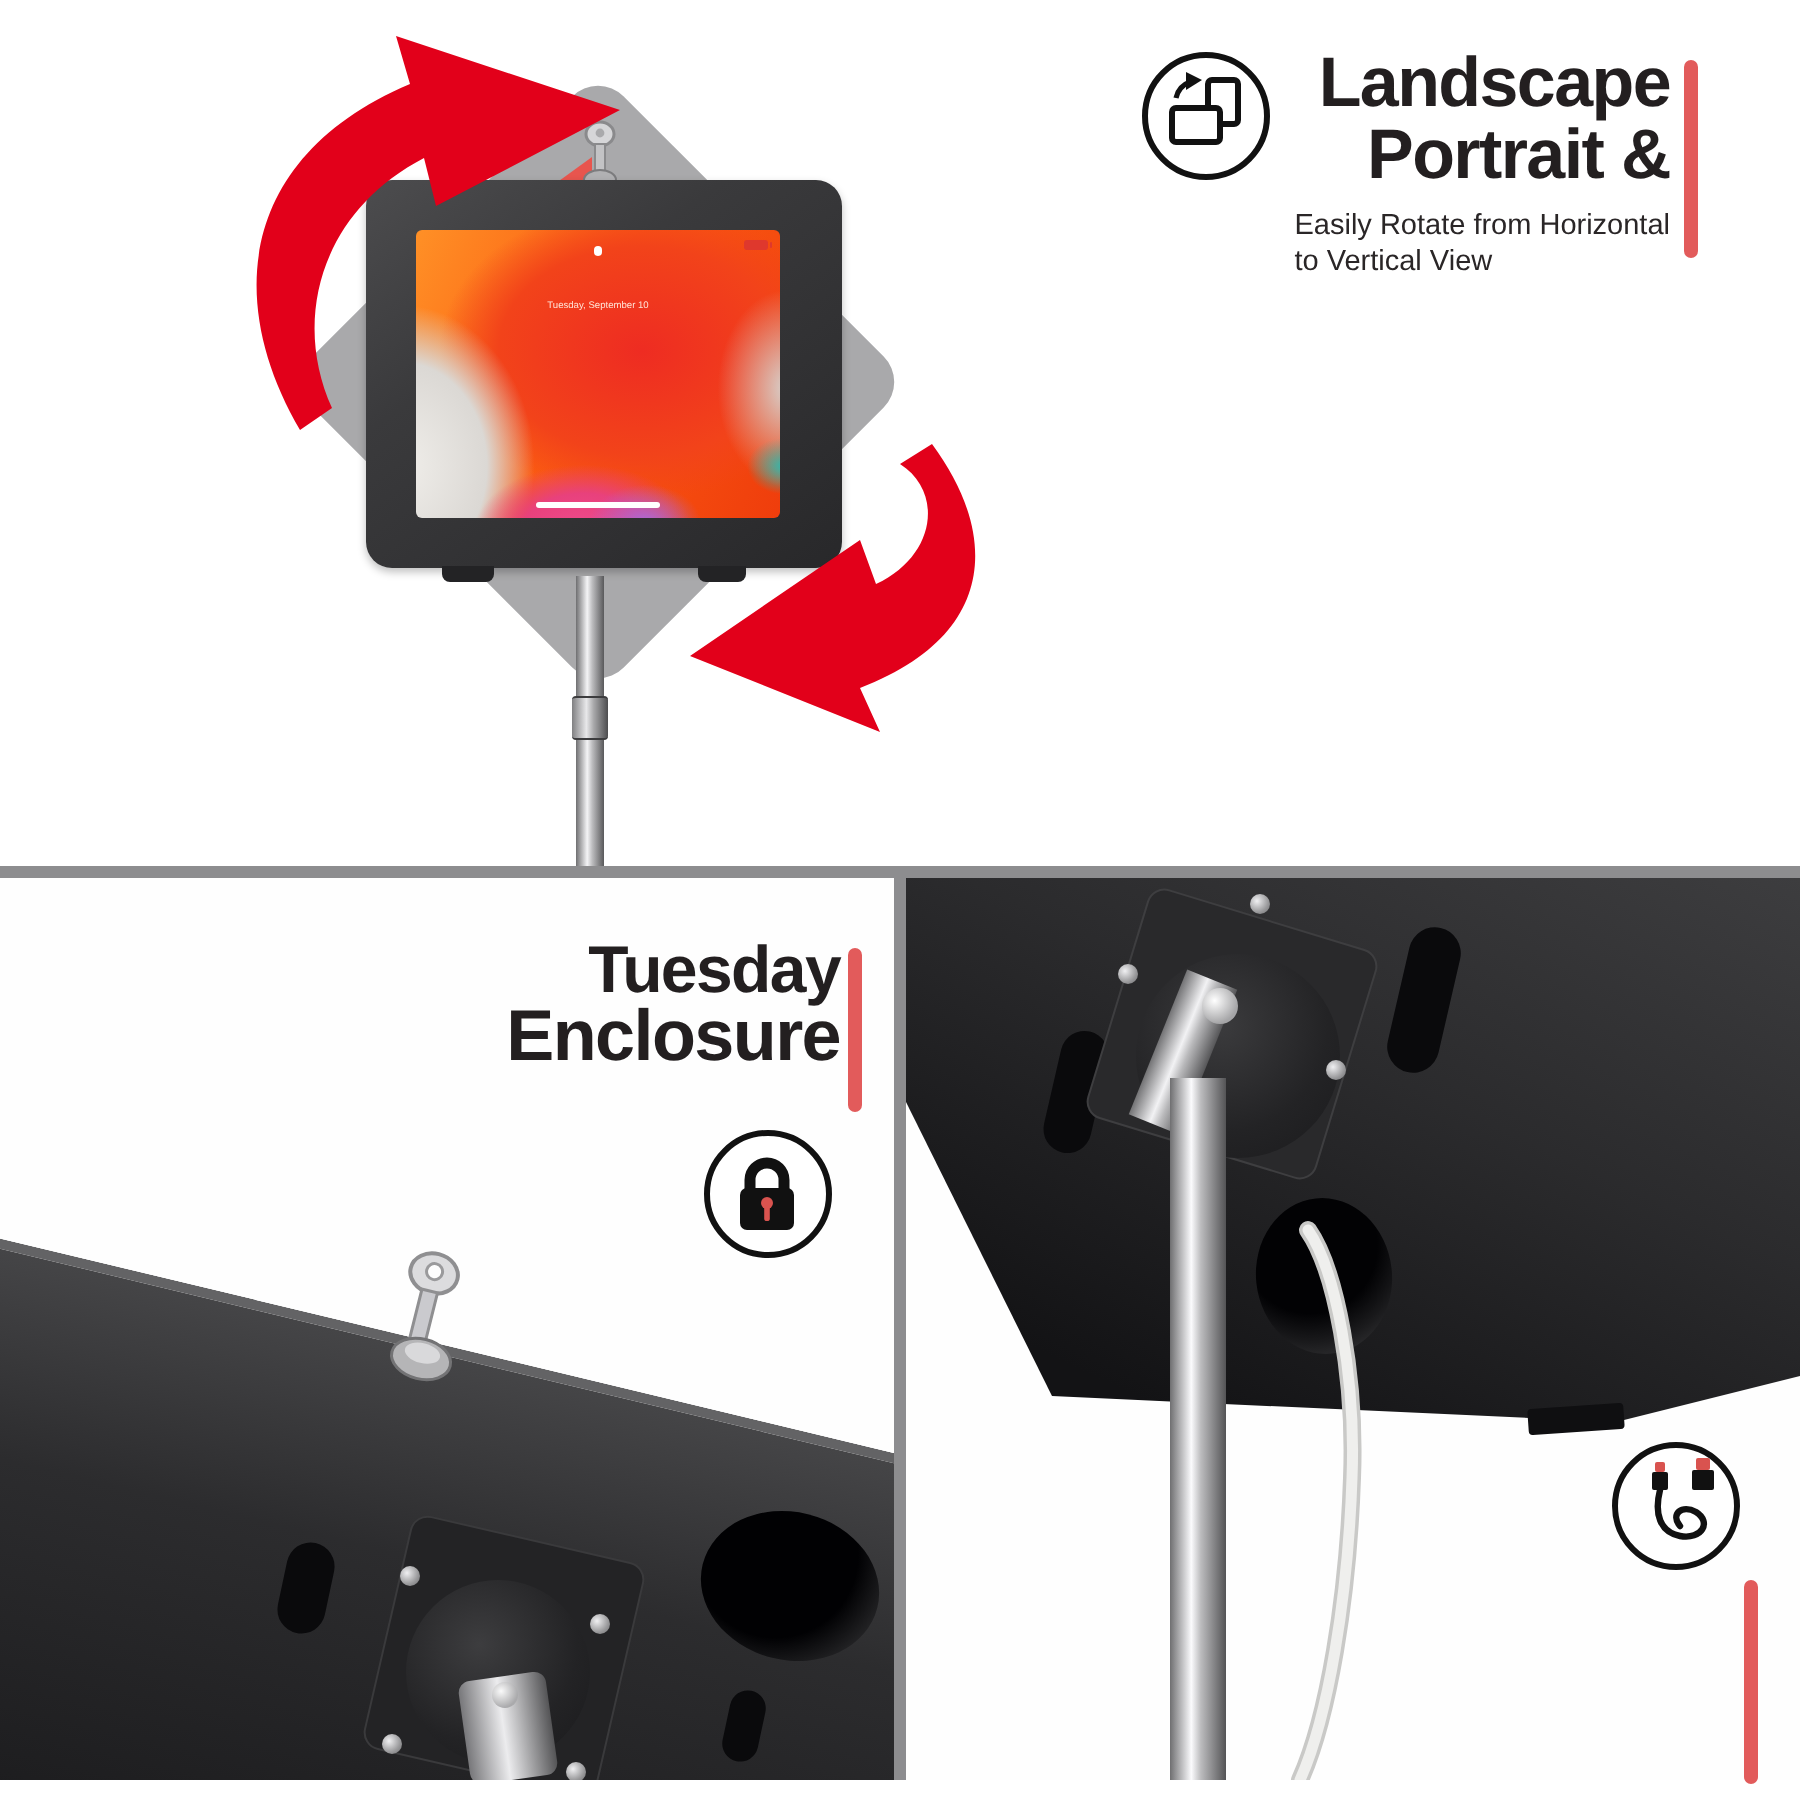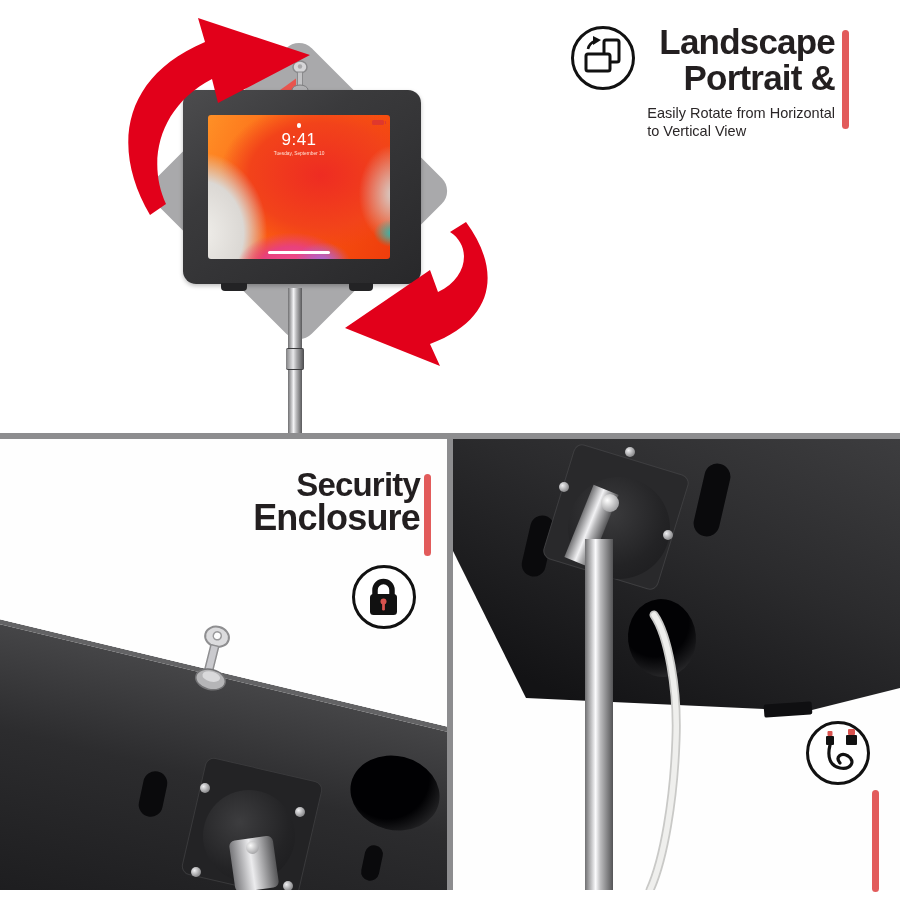--- a/index.html
+++ b/index.html
@@ -98,21 +98,20 @@
       <ellipse cx="12" cy="7" rx="7" ry="6" fill="#d6d6d8" stroke="#8a8a8c" stroke-width="1.5"></ellipse>
       <circle cx="12" cy="6.5" r="2.2" fill="#a9a9ab"></circle>
       <rect x="9.5" y="12" width="5" height="16" fill="#c3c3c5" stroke="#8a8a8c" stroke-width="1"></rect>
       <ellipse cx="12" cy="30" rx="8" ry="5" fill="#b1b1b3" stroke="#7c7c7e" stroke-width="1"></ellipse>
     </svg>
 
     <div class="abs enclosure-front"></div>
 
     <div class="abs tablet-screen">
       <div class="abs screen-lock-dot"></div>
-      <div class="abs screen-time">9:41</div>
       <div class="abs screen-date">Tuesday, September 10</div>
       <div class="abs screen-battery"></div>
       <div class="abs screen-home"></div>
     </div>
 
     <div class="abs enclosure-tab" style="left:221px;width:26px"></div>
     <div class="abs enclosure-tab" style="left:349px;width:24px"></div>
 
     <div class="abs pole-top"></div>
     <div class="abs pole-collar"></div>
@@ -159,21 +158,21 @@
     <div class="abs screw" style="left:295px;top:368px"></div>
     <div class="abs screw" style="left:283px;top:442px"></div>
     <div class="abs screw" style="left:191px;top:428px"></div>
     <div class="abs bl-hinge"></div>
     <div class="abs bl-hinge-bolt"></div>
     <div class="abs bl-hole"></div>
     <div class="abs vent-slot" style="left:363px;top:406px;width:18px;height:36px;border-radius:9px;transform:rotate(12deg)"></div>
   </div>
 
   <div class="abs" style="right:480px;top:468px;width:260px">
-    <div class="feature-title" style="font-size:33px;line-height:33px">Security</div>
+    <div class="feature-title" style="font-size:33px;line-height:33px">Tuesday</div>
     <div class="feature-title" style="font-size:36px;line-height:33px">Enclosure</div>
   </div>
   <div class="abs accent-bar" style="left:424px;top:474px;height:82px"></div>
   <div class="abs icon-circle" style="left:352px;top:565px;width:64px;height:64px">
     <svg width="57" height="57" viewBox="0 0 57 57">
       <path d="M20,27 v-5 a8.5,8.5 0 0 1 17,0 v5" fill="none" stroke="#111" stroke-width="5.5"></path>
       <rect x="15" y="26" width="27" height="21" rx="3.5" fill="#111"></rect>
       <circle cx="28.5" cy="33.5" r="3" fill="#d9534f"></circle>
       <rect x="27.1" y="34.5" width="2.8" height="8" rx="1.3" fill="#d9534f"></rect>
     </svg>

